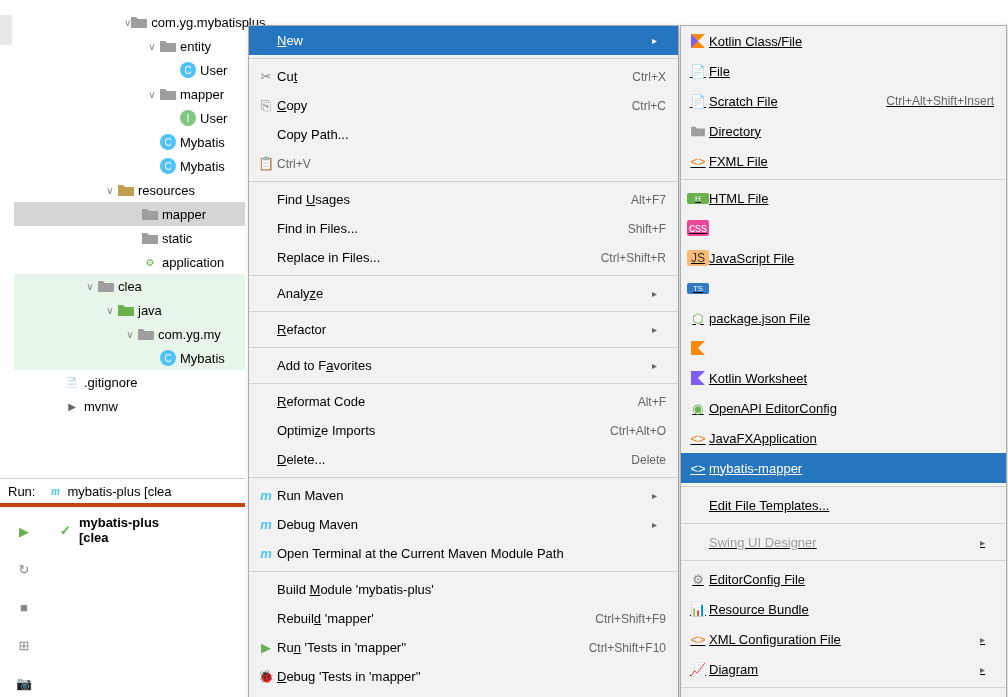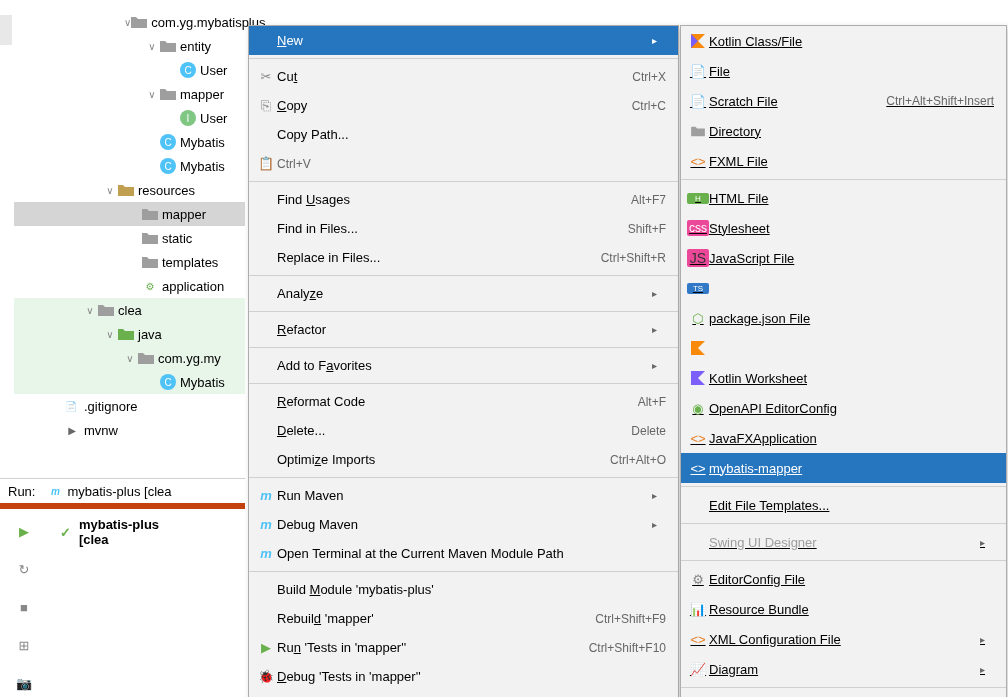--- a/index.html
+++ b/index.html
@@ -106,21 +106,21 @@
     }
     
     .tree-label {
       color: #000;
     }
     
     .run-header {
       display: flex;
       align-items: center;
       padding: 4px 8px;
-      border-bottom: 6px solid #c2410c;
+      border-bottom: 4px solid #c2410c;
     }
     
     .run-result {
       display: flex;
       align-items: center;
       padding: 8px 60px;
       font-weight: bold;
     }
     
     .toolbar-left {
@@ -277,28 +277,20 @@
 
     <div class="tree-row" style="padding-left:128px">
       <span class="folder-icon">
         <svg width="16" height="14" viewBox="0 0 16 14">
             <path class="folder-gray" d="M0 2h5l2 2h9v9H0z"></path>
           </svg>
       </span>
       <span class="tree-label">static</span>
     </div>
 
-    <div class="tree-row" style="padding-left:128px">
-      <span class="folder-icon">
-        <svg width="16" height="14" viewBox="0 0 16 14">
-            <path class="folder-gray" d="M0 2h5l2 2h9v9H0z"></path>
-          </svg>
-      </span>
-      <span class="tree-label">templates</span>
-    </div>
 
     <div class="tree-row" style="padding-left:128px">
       <span class="file-icon" style="color:#6ab04c">⚙</span>
       <span class="tree-label">application</span>
     </div>
 
     <div class="tree-row highlighted" style="padding-left:68px">
       <span class="expand">∨</span>
       <span class="folder-icon">
         <svg width="16" height="14" viewBox="0 0 16 14">
@@ -426,27 +418,27 @@
     <span class="menu-arrow">▸</span>
   </div>
   <div class="menu-sep"></div>
   <div class="menu-item">
     <span class="menu-icon"></span>
     <span class="menu-label"><u>R</u>eformat Code</span>
     <span class="menu-shortcut">Alt+F</span>
   </div>
   <div class="menu-item">
     <span class="menu-icon"></span>
+    <span class="menu-label">Optimi<u>z</u>e Imports</span>
+    <span class="menu-shortcut">Ctrl+Alt+O</span>
+  </div>
+  <div class="menu-item">
+    <span class="menu-icon"></span>
     <span class="menu-label"><u>D</u>elete...</span>
     <span class="menu-shortcut">Delete</span>
-  </div>
-  <div class="menu-item">
-    <span class="menu-icon"></span>
-    <span class="menu-label">Optimi<u>z</u>e Imports</span>
-    <span class="menu-shortcut">Ctrl+Alt+O</span>
   </div>
   <div class="menu-sep"></div>
   <div class="menu-item">
     <span class="menu-icon" style="color:#4fc3f7;font-style:italic;font-weight:bold">m</span>
     <span class="menu-label">Run Maven</span>
     <span class="menu-arrow">▸</span>
   </div>
   <div class="menu-item">
     <span class="menu-icon" style="color:#4fc3f7;font-style:italic;font-weight:bold">m</span>
     <span class="menu-label">Debug Maven</span>
@@ -512,24 +504,23 @@
     <span class="menu-icon" style="color:#e67e22">&lt;&gt;</span>
     <span class="menu-label">FXML File</span>
   </div>
   <div class="menu-sep"></div>
   <div class="menu-item">
     <span class="menu-icon" style="background:#6ab04c;color:#fff;font-size:8px;border-radius:2px;padding:1px">H</span>
     <span class="menu-label">HTML File</span>
   </div>
   <div class="menu-item">
     <span class="menu-icon" style="background:#ec4899;color:#fff;font-size:12px;border-radius:2px;padding:1px">css</span>
-    <span class="menu-label">Stylesheet</span>
-  </div>
-  <div class="menu-item">
-    <span class="menu-icon" style="background:#ec4899;color:#333;font-size:14px;border-radius:2px;padding:1px">JS</span>
+  </div>
+  <div class="menu-item">
+    <span class="menu-icon" style="background:#fdba74;color:#333;font-size:12px;border-radius:2px;padding:1px">JS</span>
     <span class="menu-label">JavaScript File</span>
   </div>
   <div class="menu-item">
     <span class="menu-icon" style="background:#3178c6;color:#fff;font-size:8px;border-radius:2px;padding:1px">TS</span>
   </div>
   <div class="menu-item">
     <span class="menu-icon" style="color:#6ab04c">⬡</span>
     <span class="menu-label">package.json File</span>
   </div>
   <div class="menu-item">

